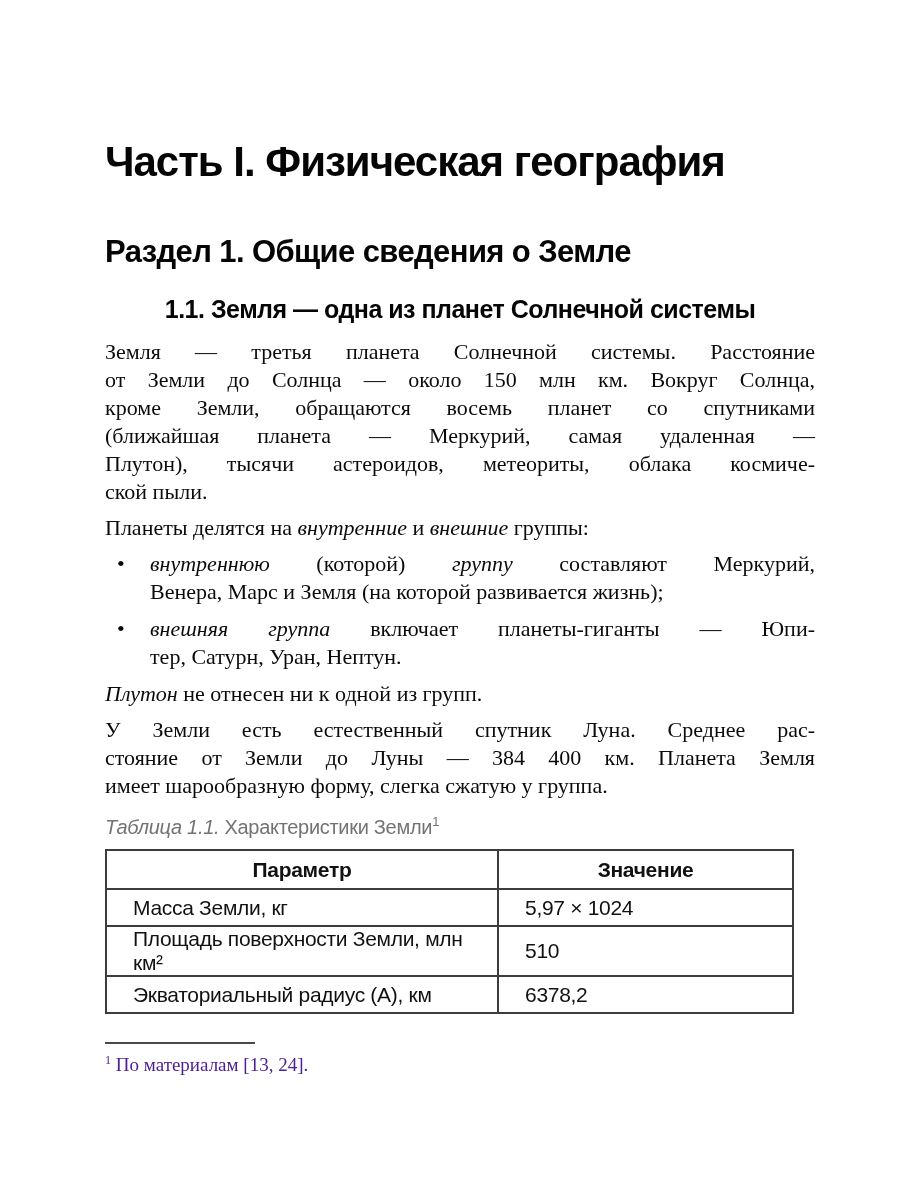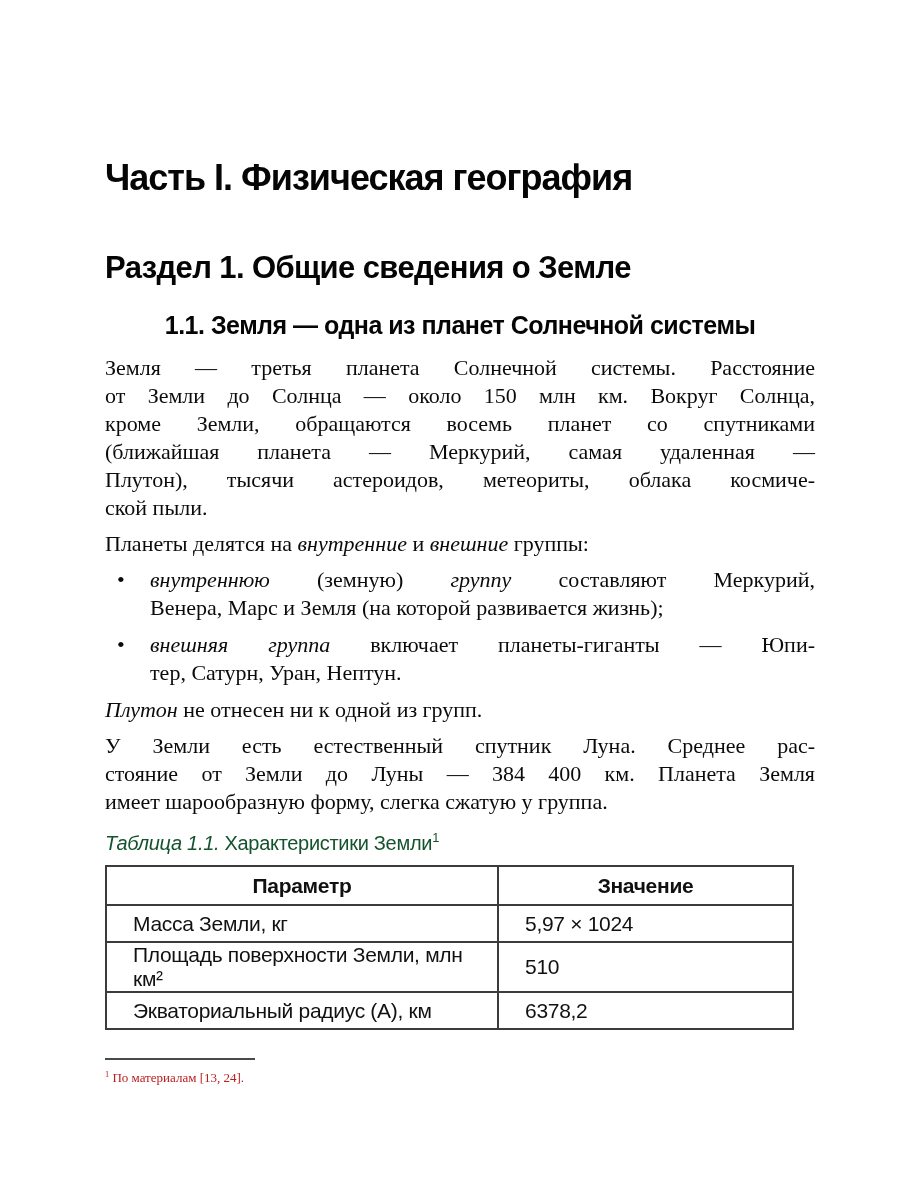--- a/index.html
+++ b/index.html
@@ -4,49 +4,49 @@
 <style>
   html,body{margin:0;padding:0;}
   body{
     width:900px;height:1200px;background:#ffffff;
     font-family:"Liberation Serif","DejaVu Serif",serif;color:#0b0b0b;
     overflow:hidden;
   }
   .page{padding:140px 85px 0 105px;width:710px;}
 
   h1,h2,h3{font-family:"Liberation Sans","DejaVu Sans",sans-serif;font-weight:700;color:#050505;}
-  h1{font-size:36px;line-height:44px;letter-spacing:-1px;margin:16px 0 50px 0;}
+  h1{font-size:42px;line-height:44px;letter-spacing:-1px;margin:0 0 50px 0;}
   h2{font-size:31px;line-height:36px;letter-spacing:-0.6px;margin:0 0 24px 0;}
   h3{font-size:25px;line-height:30px;letter-spacing:-0.5px;margin:0 0 14px 0;text-align:center;}
 
   .para{font-size:22px;line-height:28px;margin:0 0 8px 0;}
   .tline{white-space:normal;}
   .tline.just{text-align:justify;text-align-last:justify;}
   .bullet-item{display:flex;margin:2px 0 9px 0;font-size:22px;line-height:28px;}
   .bullet-marker{flex:0 0 45px;box-sizing:border-box;padding-left:12px;}
   .bullet-text{flex:1 1 auto;}
   .it{font-style:italic;}
   sup{font-size:64%;vertical-align:super;line-height:0;}
 
   .caption{
     font-family:"Liberation Sans","DejaVu Sans",sans-serif;
-    font-size:20px;letter-spacing:-0.3px;margin:16px 0 10px 0;color:#14532d;
+    font-size:20px;letter-spacing:-0.3px;margin:16px 0 10px 0;color:#737373;
   }
   table.chars{
     border-collapse:collapse;width:689px;
     font-family:"Liberation Sans","DejaVu Sans",sans-serif;
     font-size:21px;letter-spacing:-0.3px;color:#111;
   }
   table.chars th,table.chars td{border:2px solid #3c3c3c;}
   table.chars th{height:37px;text-align:center;font-weight:700;padding:0;}
   table.chars th.col-param{width:390px;}
   table.chars td{height:35px;padding:0 4px 0 26px;text-align:left;font-weight:400;}
 
   .footnote-rule{width:150px;height:2px;background:#4a4a4a;margin:28px 0 10px 0;}
-  .footnote{font-size:13px;color:#b91c1c;}
+  .footnote{font-size:19px;color:#4c1d95;}
 </style>
 </head>
 <body>
 
 <div class="page">
   <h1>Часть I. Физическая география</h1>
   <h2>Раздел 1. Общие сведения о Земле</h2>
   <h3>1.1. Земля — одна из планет Солнечной системы</h3>
 
   <div id="flow">
@@ -57,21 +57,21 @@
         <div class="tline just"><span>(ближайшая планета — Меркурий, самая удаленная —</span></div>
         <div class="tline just"><span>Плутон), тысячи астероидов, метеориты, облака космиче-</span></div>
         <div class="tline"><span>ской пыли.</span></div>
       </div>
       <div class="para">
         <div class="tline"><span>Планеты делятся на </span><span class="it">внутренние</span><span> и </span><span class="it">внешние</span><span> группы:</span></div>
       </div>
       <div class="bullet-item">
         <span class="bullet-marker">•</span>
         <div class="bullet-text">
-          <div class="tline just"><span class="it">внутреннюю</span><span> (земную) </span><span class="it">группу</span><span> составляют Меркурий,</span></div>
+          <div class="tline just"><span class="it">внутреннюю</span><span> (которой) </span><span class="it">группу</span><span> составляют Меркурий,</span></div>
           <div class="tline"><span>Венера, Марс и Земля (на которой развивается жизнь);</span></div>
         </div>
       </div>
       <div class="bullet-item">
         <span class="bullet-marker">•</span>
         <div class="bullet-text">
           <div class="tline just"><span class="it">внешняя группа</span><span> включает планеты-гиганты — Юпи-</span></div>
           <div class="tline"><span>тер, Сатурн, Уран, Нептун.</span></div>
         </div>
       </div>

